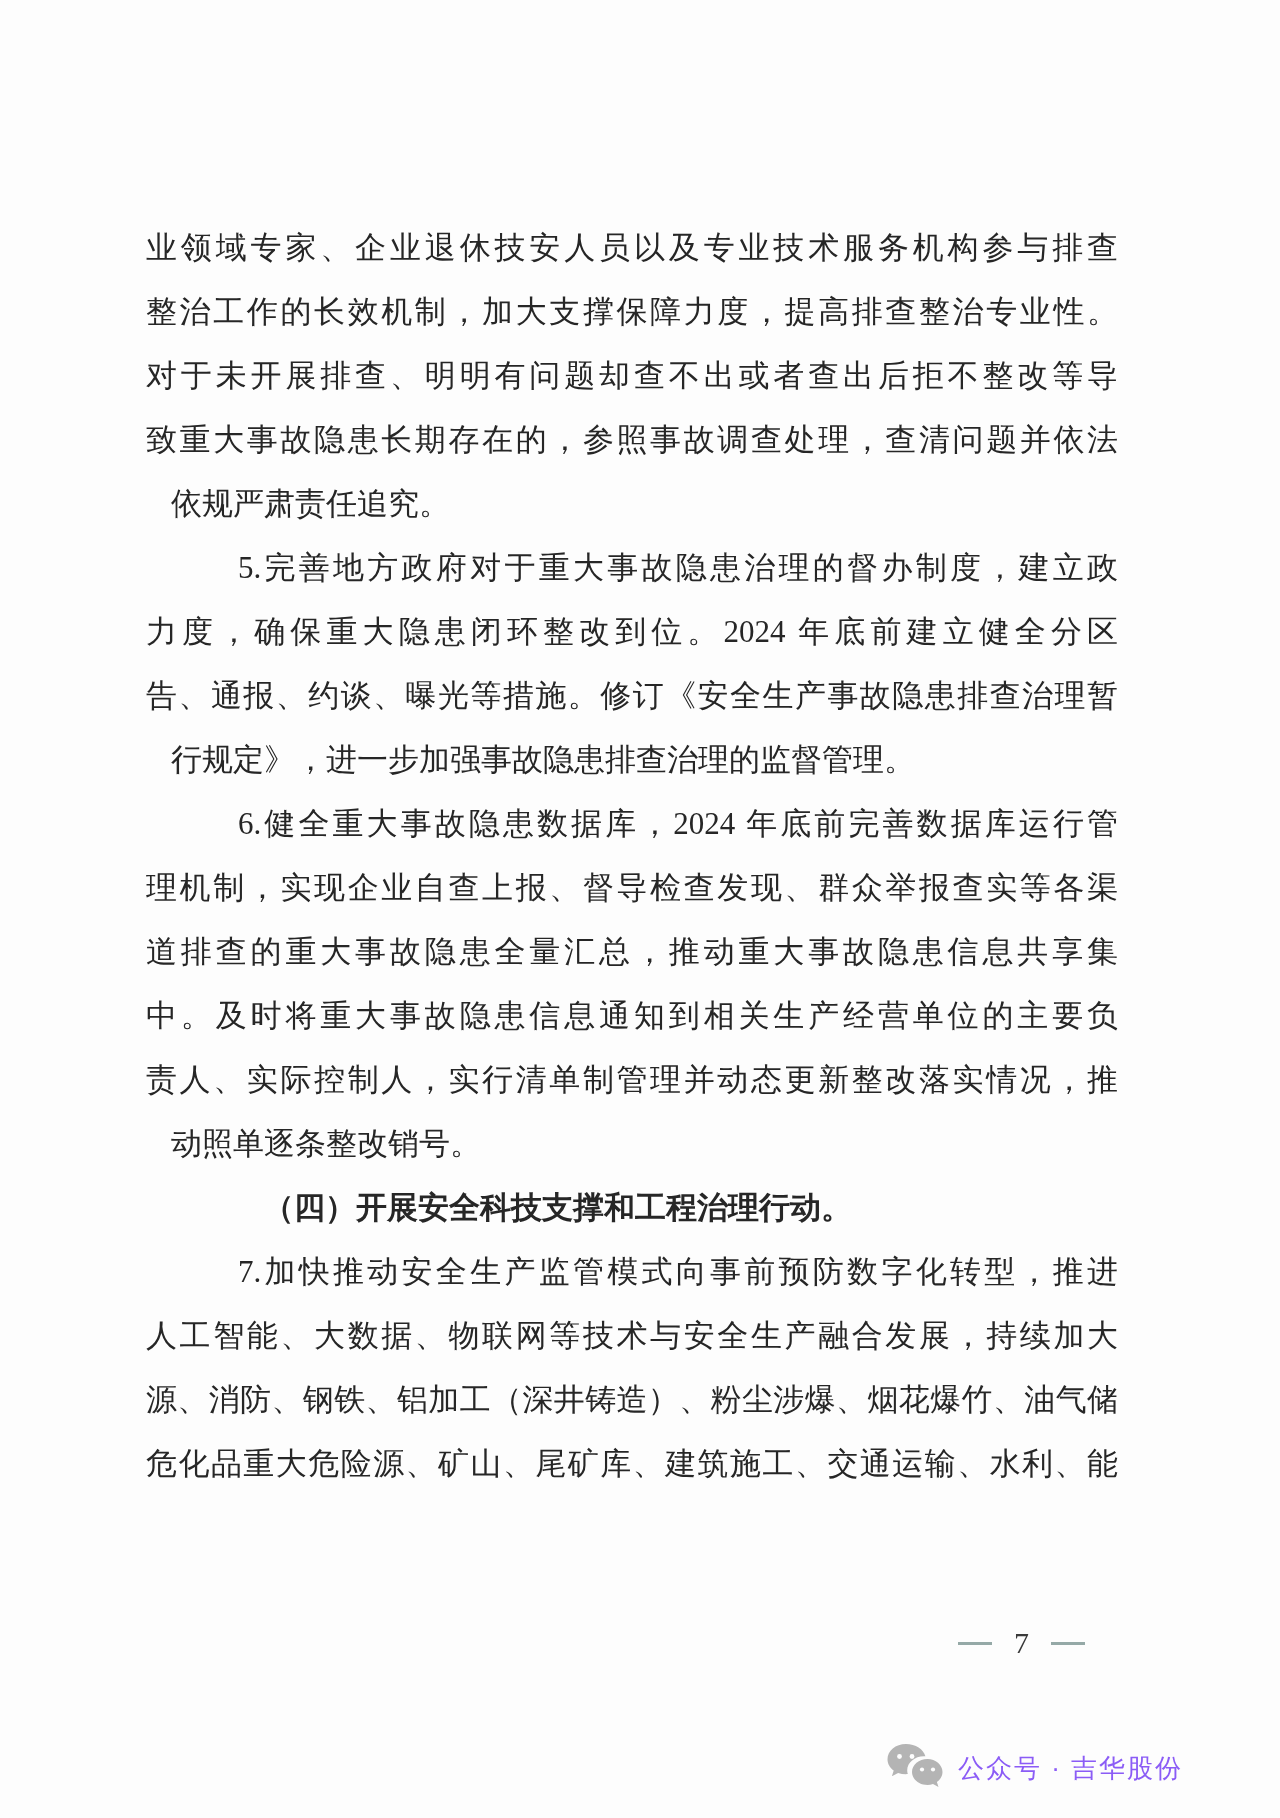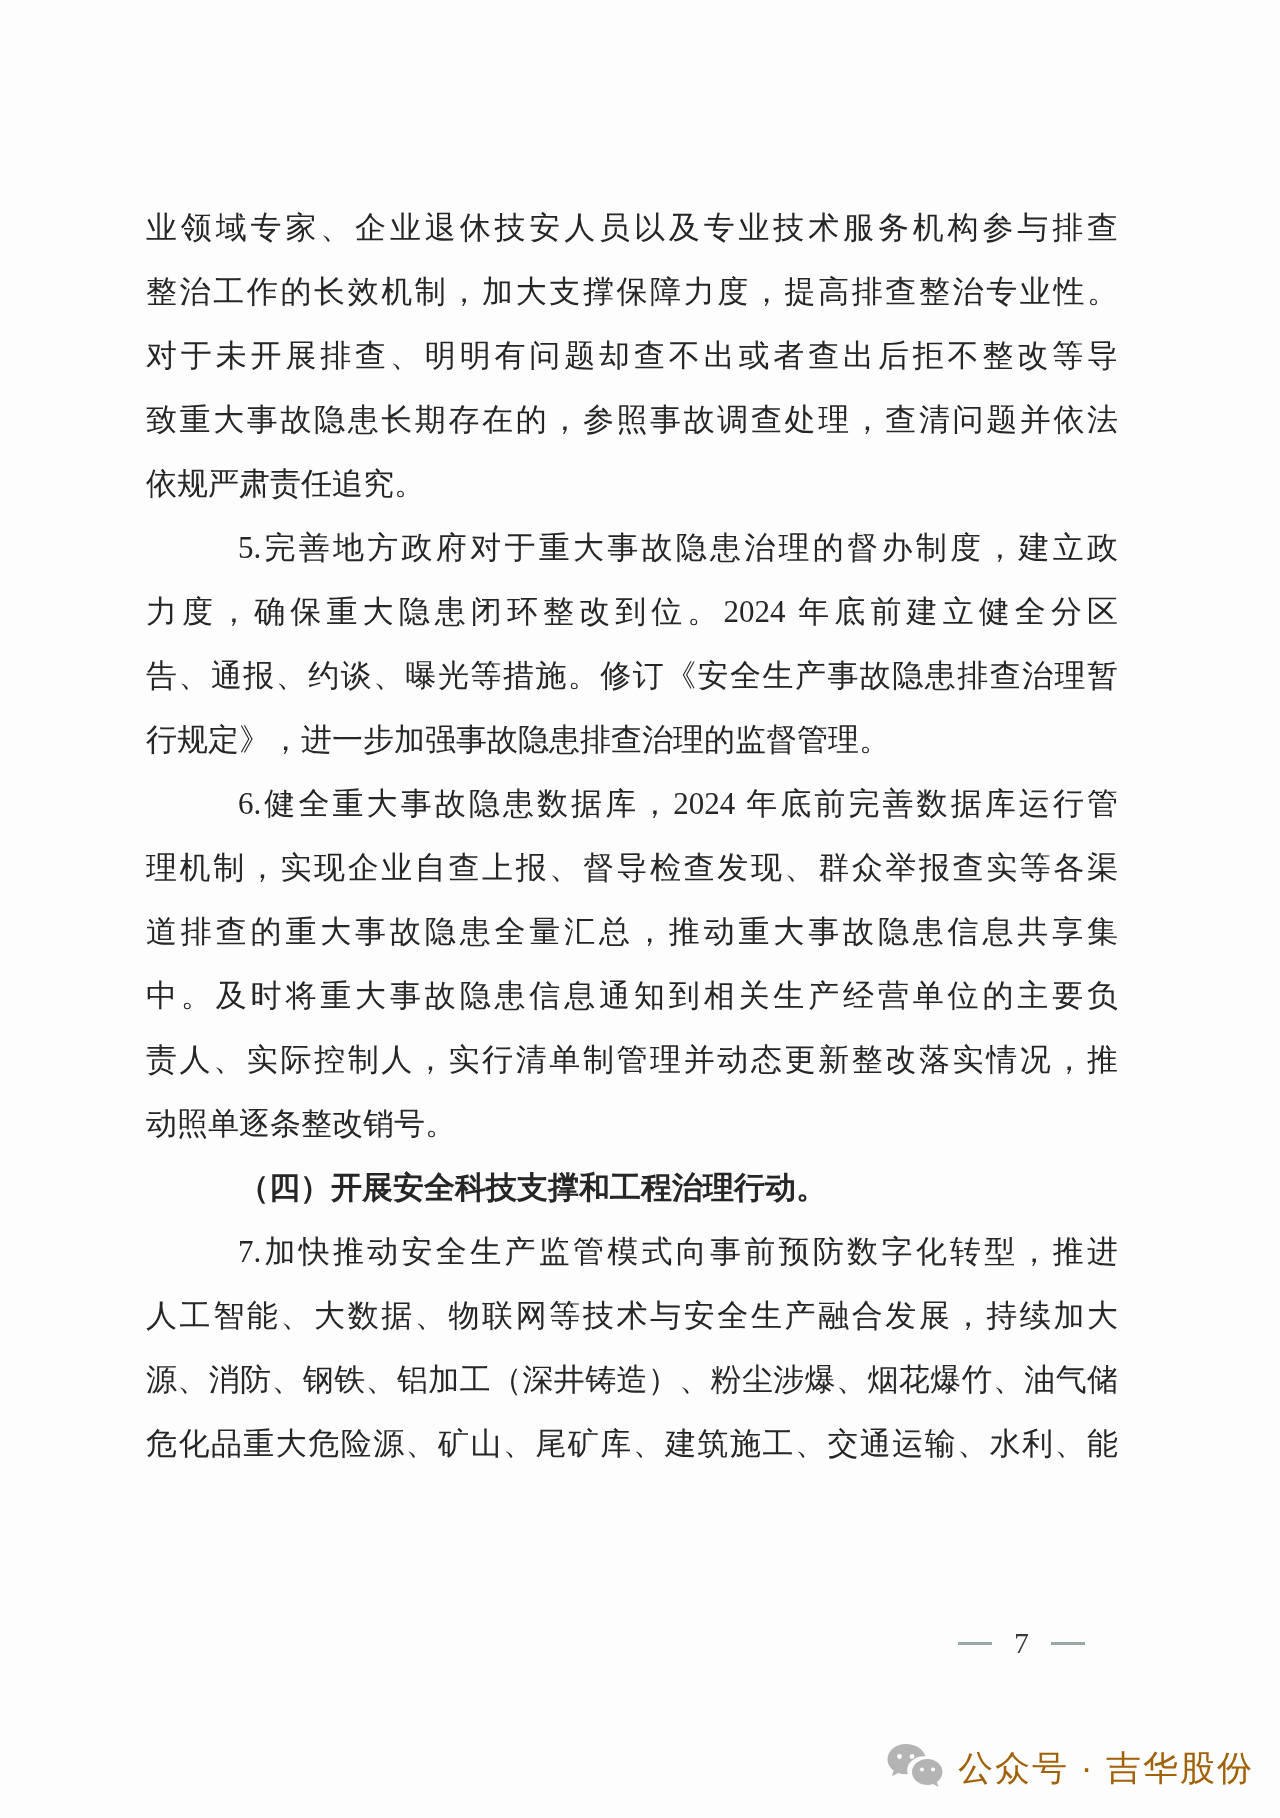--- a/index.html
+++ b/index.html
@@ -11,37 +11,38 @@
     position: relative;
     width: 1280px;
     height: 1818px;
     background: #fdfdfd;
     overflow: hidden;
     font-family: "Liberation Serif", "DejaVu Serif", serif;
   }
   #text-block {
     position: absolute;
     left: 146px;
-    top: 196px;
+    top: 216px;
     width: 972px;
     color: #262626;
     font-size: 31px;
     line-height: 64px;
     letter-spacing: 0;
   }
   .line {
     white-space: nowrap;
     text-align: justify;
     
     text-align-last: justify;
     height: 64px;
   }
   .line.no-j {
     text-align: right;
     text-align-last: left;
+    margin-left: 25px;
   }
   .line.indent {
     text-indent: 92px;
   }
   .line.bold {
     font-weight: 700;
     font-family: Liberation Serif, serif;
   }
   #page-number {
     position: absolute;
@@ -67,23 +68,23 @@
     position: absolute;
     top: 1742px;
     left: 886px;
     display: flex;
     align-items: center;
     gap: 14px;
     color: #b4b4b4;
   }
   #watermark .wm-label {
     font-family: "Liberation Sans", "DejaVu Sans", sans-serif;
-    font-size: 35px;
+    font-size: 26px;
     letter-spacing: 2px;
-    color: #a16207;
+    color: #8b5cf6;
     white-space: nowrap;
   }
   .wm-icon {
     width: 58px;
     height: 52px;
     flex: 0 0 auto;
   }
 </style>
 </head>
 <body>

